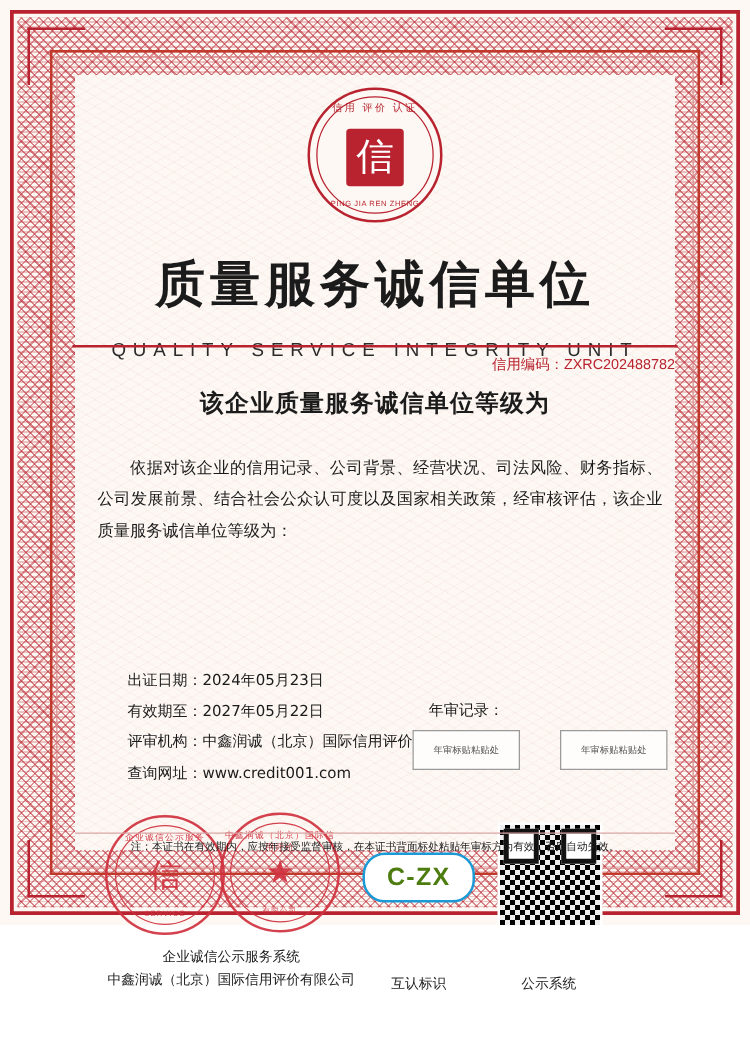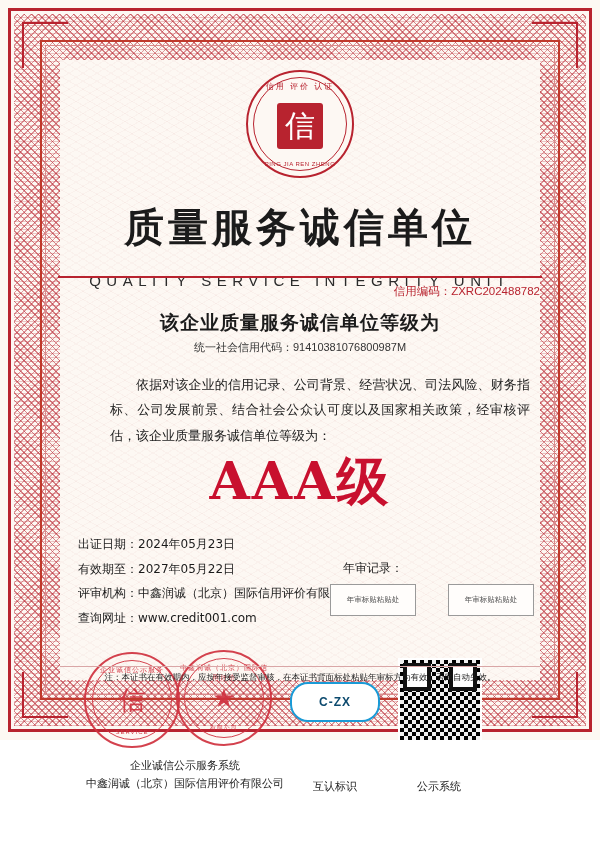--- a/index.html
+++ b/index.html
@@ -200,28 +200,27 @@
     top: 288px;
     text-align: center;
     font-size: 11px;
     color: #333;
   }
 
   .body-text {
     position: absolute;
     left: 26px;
     right: 18px;
-    top: 320px;
+    top: 310px;
     font-size: 13px;
     line-height: 1.95;
     color: #1b1b1b;
     text-align: justify;
     text-indent: 26px;
     font-family: "DejaVu Sans", "Liberation Sans", sans-serif;
-    margin-left: 32px;
   }
 
   .grade {
     position: absolute;
     left: 0; right: 0;
     top: 395px;
     text-align: center;
     font-size: 52px;
     font-weight: bold;
     color: #c8102e;
@@ -232,21 +231,21 @@
   
   .details {
     position: absolute;
     left: 26px;
     top: 480px;
     font-size: 12px;
     color: #1b1b1b;
     line-height: 2.05;
     font-family: "DejaVu Sans", "Liberation Sans", sans-serif;
   }
-  .details div { white-space: nowrap; }
+  .details div { white-space: nowrap; margin-left: 24px; }
 
   .annual-review {
     position: absolute;
     left: 278px;
     top: 508px;
     font-size: 12px;
     color: #1b1b1b;
     font-family: "DejaVu Sans", "Liberation Sans", sans-serif;
     margin-left: 13px;
   }
@@ -320,22 +319,22 @@
   }
 
   .mark-logo {
     position: absolute;
     left: 232px;
     top: 34px;
     width: 86px;
     height: 36px;
     border-radius: 18px;
     border: 2px solid #1a9ad6;
-    color: #0c4a6e;
-    font-size: 12px;
+    color: #4d7c0f;
+    font-size: 20px;
     font-weight: bold;
     display: flex;
     align-items: center;
     justify-content: center;
     letter-spacing: 1px;
     background: #ffffff;
   }
 
   .qr {
     position: absolute;
@@ -432,27 +431,23 @@
 
     <div class="title-cn">质量服务诚信单位</div>
     <div class="title-en">QUALITY SERVICE INTEGRITY UNIT</div>
     <div class="title-rule"></div>
 
     <div class="cert-no">
       <span>信用编码：</span><span>ZXRC202488782</span>
     </div>
 
     <div class="company">该企业质量服务诚信单位等级为</div>
-    <div class="credit-code">
-      <span>统一社会信用代码：</span><span>91410381076800987M</span>
-    </div>
 
     <div class="body-text">依据对该企业的信用记录、公司背景、经营状况、司法风险、财务指标、公司发展前景、结合社会公众认可度以及国家相关政策，经审核评估，该企业质量服务诚信单位等级为：</div>
 
-    <div class="grade">AAA级</div>
 
     <div class="details">
       <div>
         <span>出证日期：</span><span>2024年05月23日</span>
       </div>
       <div>
         <span>有效期至：</span><span>2027年05月22日</span>
       </div>
       <div>
         <span>评审机构：</span><span>中鑫润诚（北京）国际信用评价有限公司</span>

